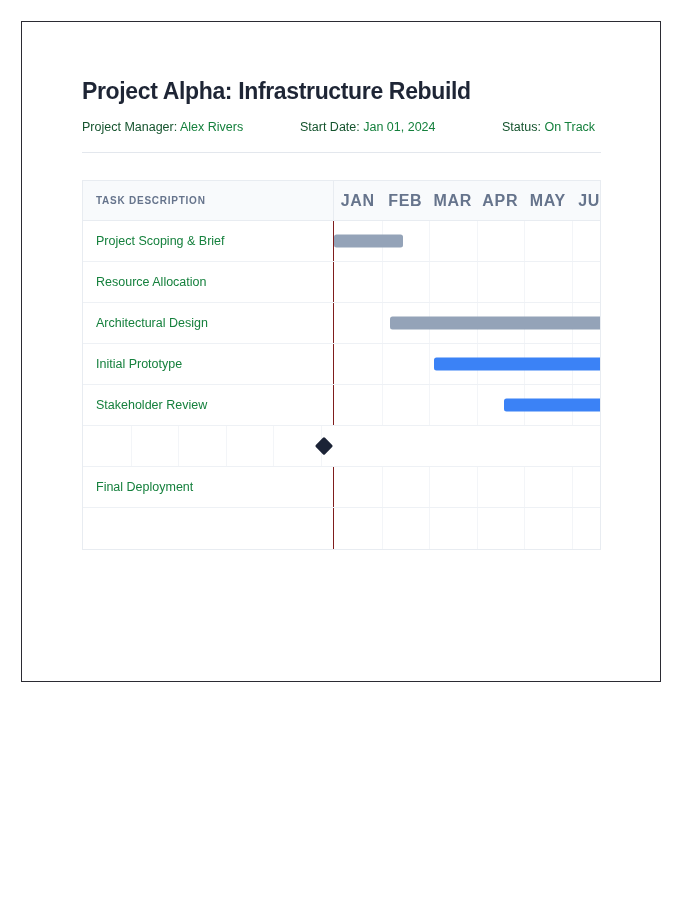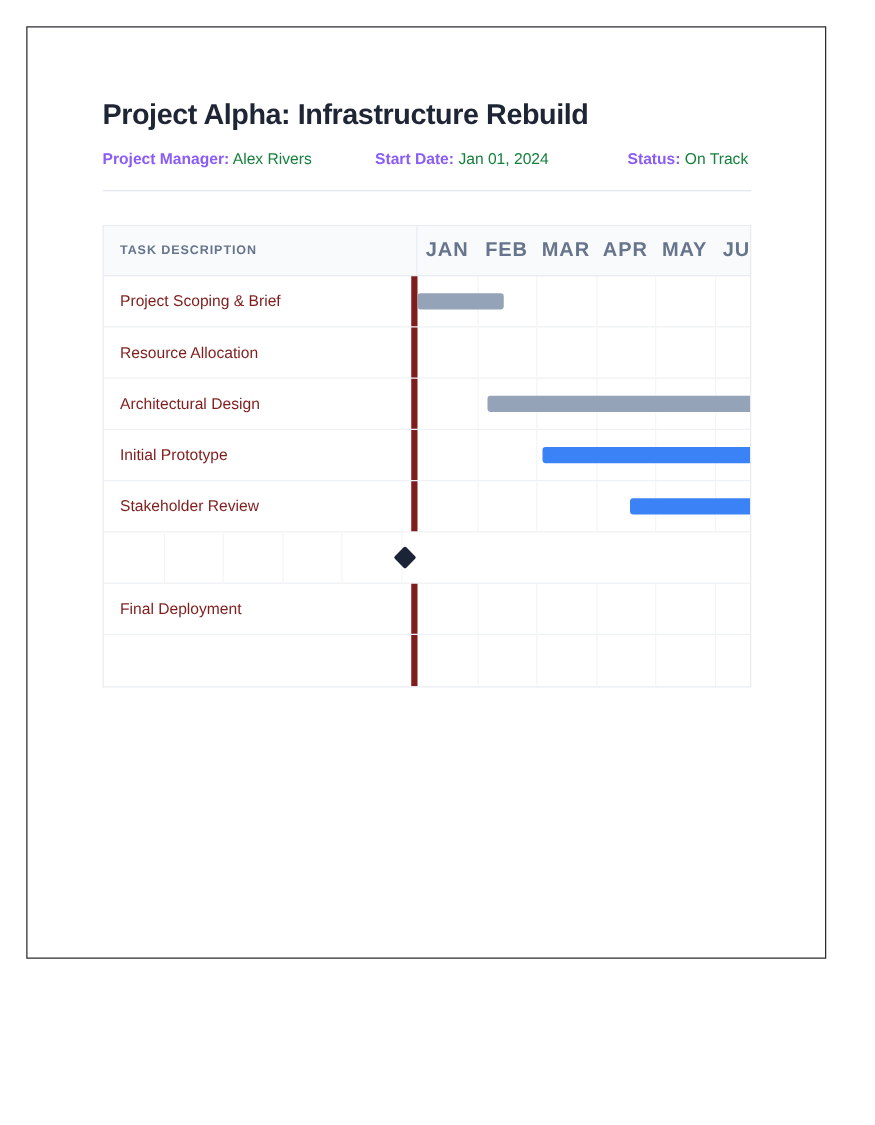--- a/index.html
+++ b/index.html
@@ -13,21 +13,21 @@
     font-family: "Liberation Sans", sans-serif;
     -webkit-font-smoothing: antialiased;
   }
 
   
   .page-frame {
     position: absolute;
     left: 21px;
     top: 21px;
     width: 640px;
-    height: 746px;
+    height: 661px;
     border: 1.4px solid #2b2b33;
     background: #ffffff;
     box-sizing: border-box;
     overflow: hidden;
   }
 
   .inner {
     position: absolute;
     left: 60px;
     top: 55px;
@@ -54,22 +54,22 @@
     display: block;
   }
   .meta-item {
     display: inline-block;
     vertical-align: top;
   }
   .meta-item.pm   { width: 218px; }
   .meta-item.sd   { width: 202px; }
   .meta-item.st   { width: 98px; }
   .meta-label {
-    font-weight: bold;
-    color: #8b5cf6;
+    font-weight: normal;
+    color: #14532d;
   }
   .meta-value {
     color: #15803d;
     font-weight: normal;
   }
 
   .divider {
     margin-top: 17px;
     height: 1px;
     background: #e3e7ed;
@@ -131,26 +131,26 @@
     height: 41px;
     border-bottom: 1px solid #eef1f5;
     box-sizing: border-box;
   }
   .g-row:last-child { border-bottom: none; }
 
   .g-task {
     width: 251px;
     flex: 0 0 251px;
     box-sizing: border-box;
-    border-right: 5px solid #7f1d1d;
+    border-right: 1px solid #7f1d1d;
     display: flex;
     align-items: center;
     padding-left: 13px;
     font-size: 12.5px;
-    color: #7f1d1d;
+    color: #15803d;
   }
   .g-track {
     flex: 1 1 auto;
     position: relative;
     overflow: hidden;
   }
 
   
   .g-track .guide {
     position: absolute;

